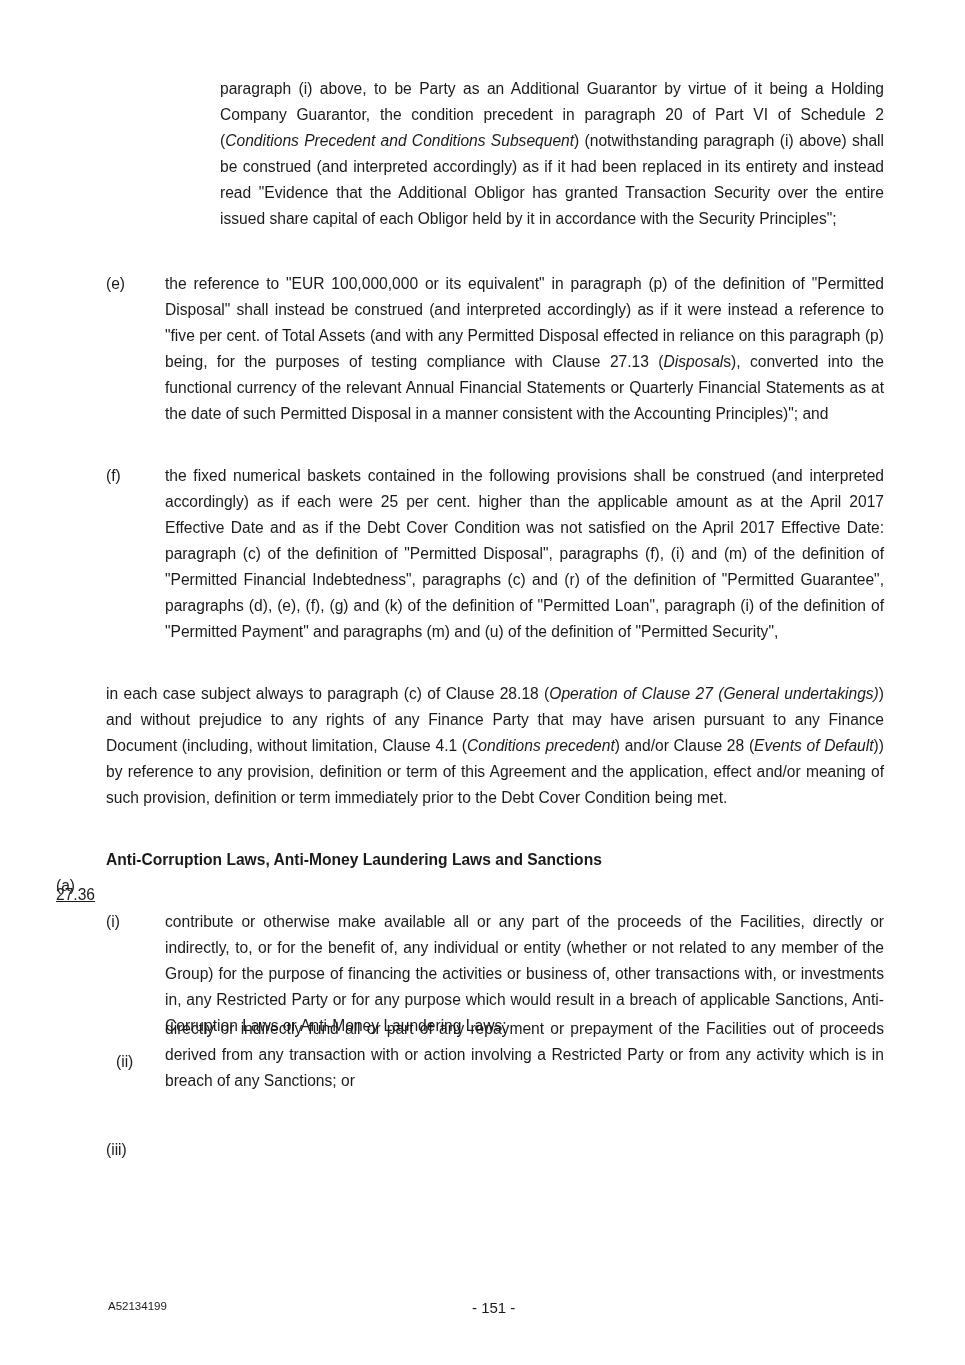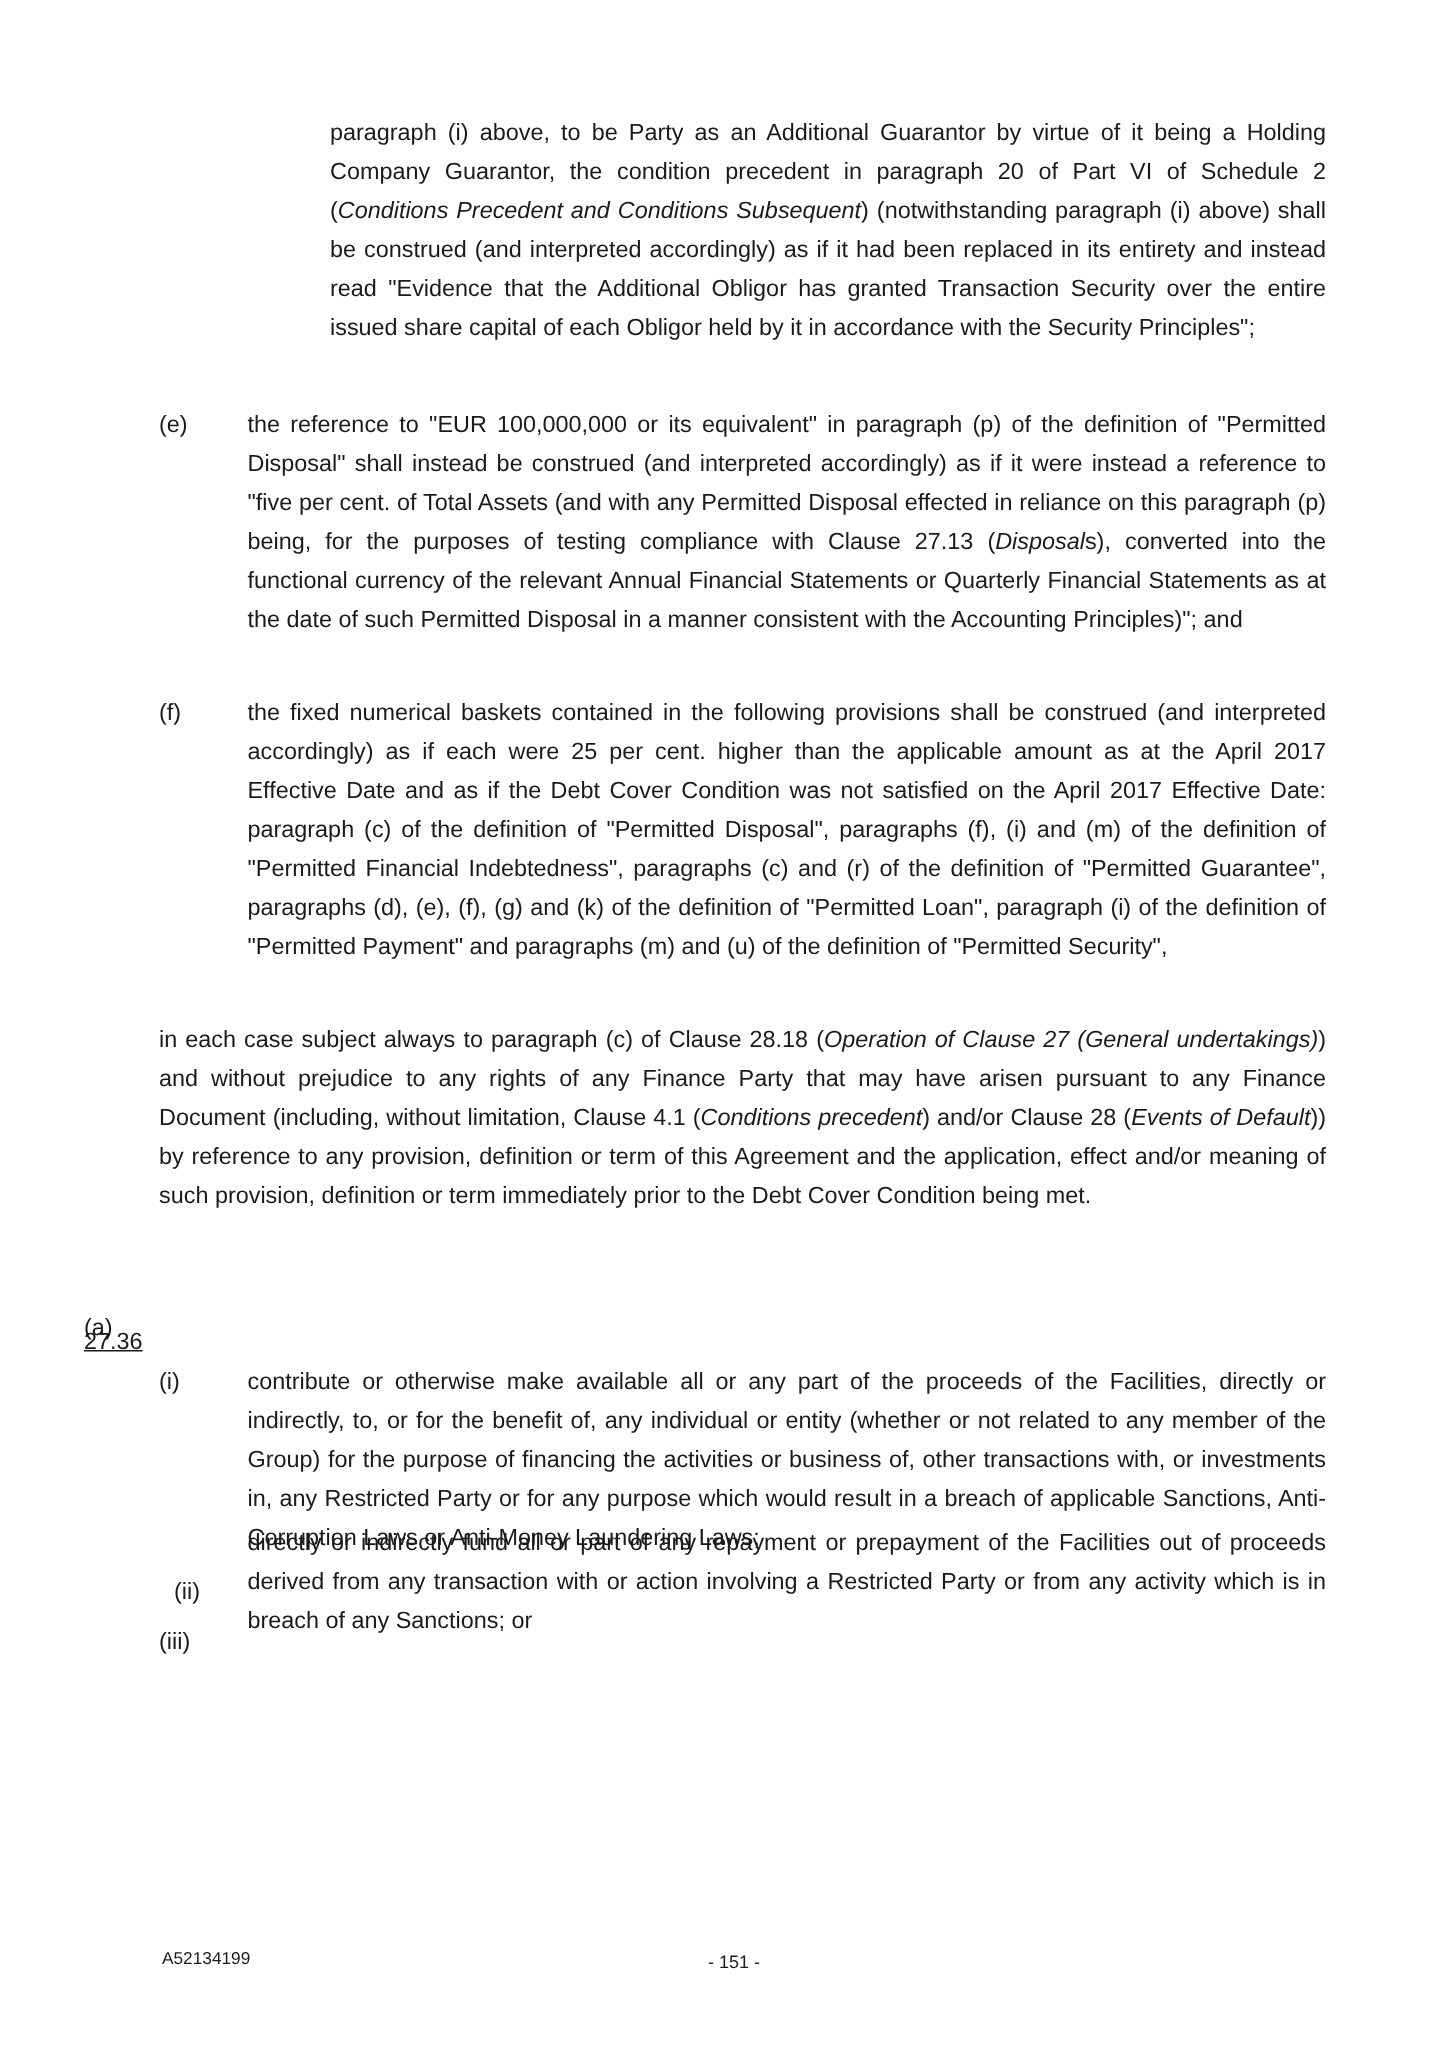--- a/index.html
+++ b/index.html
@@ -41,47 +41,48 @@
       position: absolute;
       white-space: nowrap;
     }
     .footer-ref {
       position: absolute;
       font-size: 11.5px;
       line-height: 14px;
     }
     .footer-page {
       position: absolute;
-      font-size: 12px;
+      font-size: 15px;
       line-height: 18px;
     }
   </style>
 </head>
 <body>
 
 <div class="page">
 
   <div class="block" style="left:220px; top:76px; width:664px;"><span>paragraph (i) above, to be Party as an Additional Guarantor by virtue of it being a Holding Company Guarantor, the condition precedent in paragraph 20 of Part VI of Schedule 2 (</span><span class="run-italic">Conditions Precedent and Conditions Subsequent</span><span>) (notwithstanding paragraph (i) above) shall be construed (and interpreted accordingly) as if it had been replaced in its entirety and instead read "Evidence that the Additional Obligor has granted Transaction Security over the entire issued share capital of each Obligor held by it in accordance with the Security Principles";</span></div>
 
   <div class="label" style="left:106px; top:271px;">(e)</div>
   <div class="block" style="left:165px; top:271px; width:719px;"><span>the reference to "EUR 100,000,000 or its equivalent" in paragraph (p) of the definition of "Permitted Disposal" shall instead be construed (and interpreted accordingly) as if it were instead a reference to "five per cent. of Total Assets (and with any Permitted Disposal effected in reliance on this paragraph (p) being, for the purposes of testing compliance with Clause 27.13 (</span><span class="run-italic">Disposal</span><span>s), converted into the functional currency of the relevant Annual Financial Statements or Quarterly Financial Statements as at the date of such Permitted Disposal in a manner consistent with the Accounting Principles)"; and</span></div>
 
   <div class="label" style="left:106px; top:463px;">(f)</div>
   <div class="block" style="left:165px; top:463px; width:719px;"><span>the fixed numerical baskets contained in the following provisions shall be construed (and interpreted accordingly) as if each were 25 per cent. higher than the applicable amount as at the April 2017 Effective Date and as if the Debt Cover Condition was not satisfied on the April 2017 Effective Date: paragraph (c) of the definition of "Permitted Disposal", paragraphs (f), (i) and (m) of the definition of "Permitted Financial Indebtedness", paragraphs (c) and (r) of the definition of "Permitted Guarantee", paragraphs (d), (e), (f), (g) and (k) of the definition of "Permitted Loan", paragraph (i) of the definition of "Permitted Payment" and paragraphs (m) and (u) of the definition of "Permitted Security",</span></div>
 
   <div class="block" style="left:106px; top:681px; width:778px;"><span>in each case subject always to paragraph (c) of Clause 28.18 (</span><span class="run-italic">Operation of Clause 27 (General undertakings)</span><span>) and without prejudice to any rights of any Finance Party that may have arisen pursuant to any Finance Document (including, without limitation, Clause 4.1 (</span><span class="run-italic">Conditions precedent</span><span>) and/or Clause 28 (</span><span class="run-italic">Events of Default</span><span>)) by reference to any provision, definition or term of this Agreement and the application, effect and/or meaning of such provision, definition or term immediately prior to the Debt Cover Condition being met.</span></div>
 
   <div class="heading-num" style="left:56px; top:882px;text-decoration:underline;">27.36</div>
+  <div class="heading" style="left:106px; top:847px;">Anti-Corruption Laws, Anti-Money Laundering Laws and Sanctions</div>
 
   <div class="label" style="left:56px; top:873px;">(a)</div>
 
   <div class="label" style="left:106px; top:909px;">(i)</div>
   <div class="block" style="left:165px; top:909px; width:719px;"><span>contribute or otherwise make available all or any part of the proceeds of the Facilities, directly or indirectly, to, or for the benefit of, any individual or entity (whether or not related to any member of the Group) for the purpose of financing the activities or business of, other transactions with, or investments in, any Restricted Party or for any purpose which would result in a breach of applicable Sanctions, Anti-Corruption Laws or Anti-Money Laundering Laws;</span></div>
 
   <div class="label" style="left:116px; top:1049px;">(ii)</div>
   <div class="block" style="left:165px; top:1016px; width:719px;"><span>directly or indirectly fund all or part of any repayment or prepayment of the Facilities out of proceeds derived from any transaction with or action involving a Restricted Party or from any activity which is in breach of any Sanctions; or</span></div>
 
-  <div class="label" style="left:106px; top:1082px;">(iii)</div>
+  <div class="label" style="left:106px; top:1137px;">(iii)</div>
 
   <div class="footer-ref" style="left:108px; top:1299px;">A52134199</div>
   <div class="footer-page" style="left:472px; top:1299px;">- 151 -</div>
 
 </div>
 
 </body></html>

